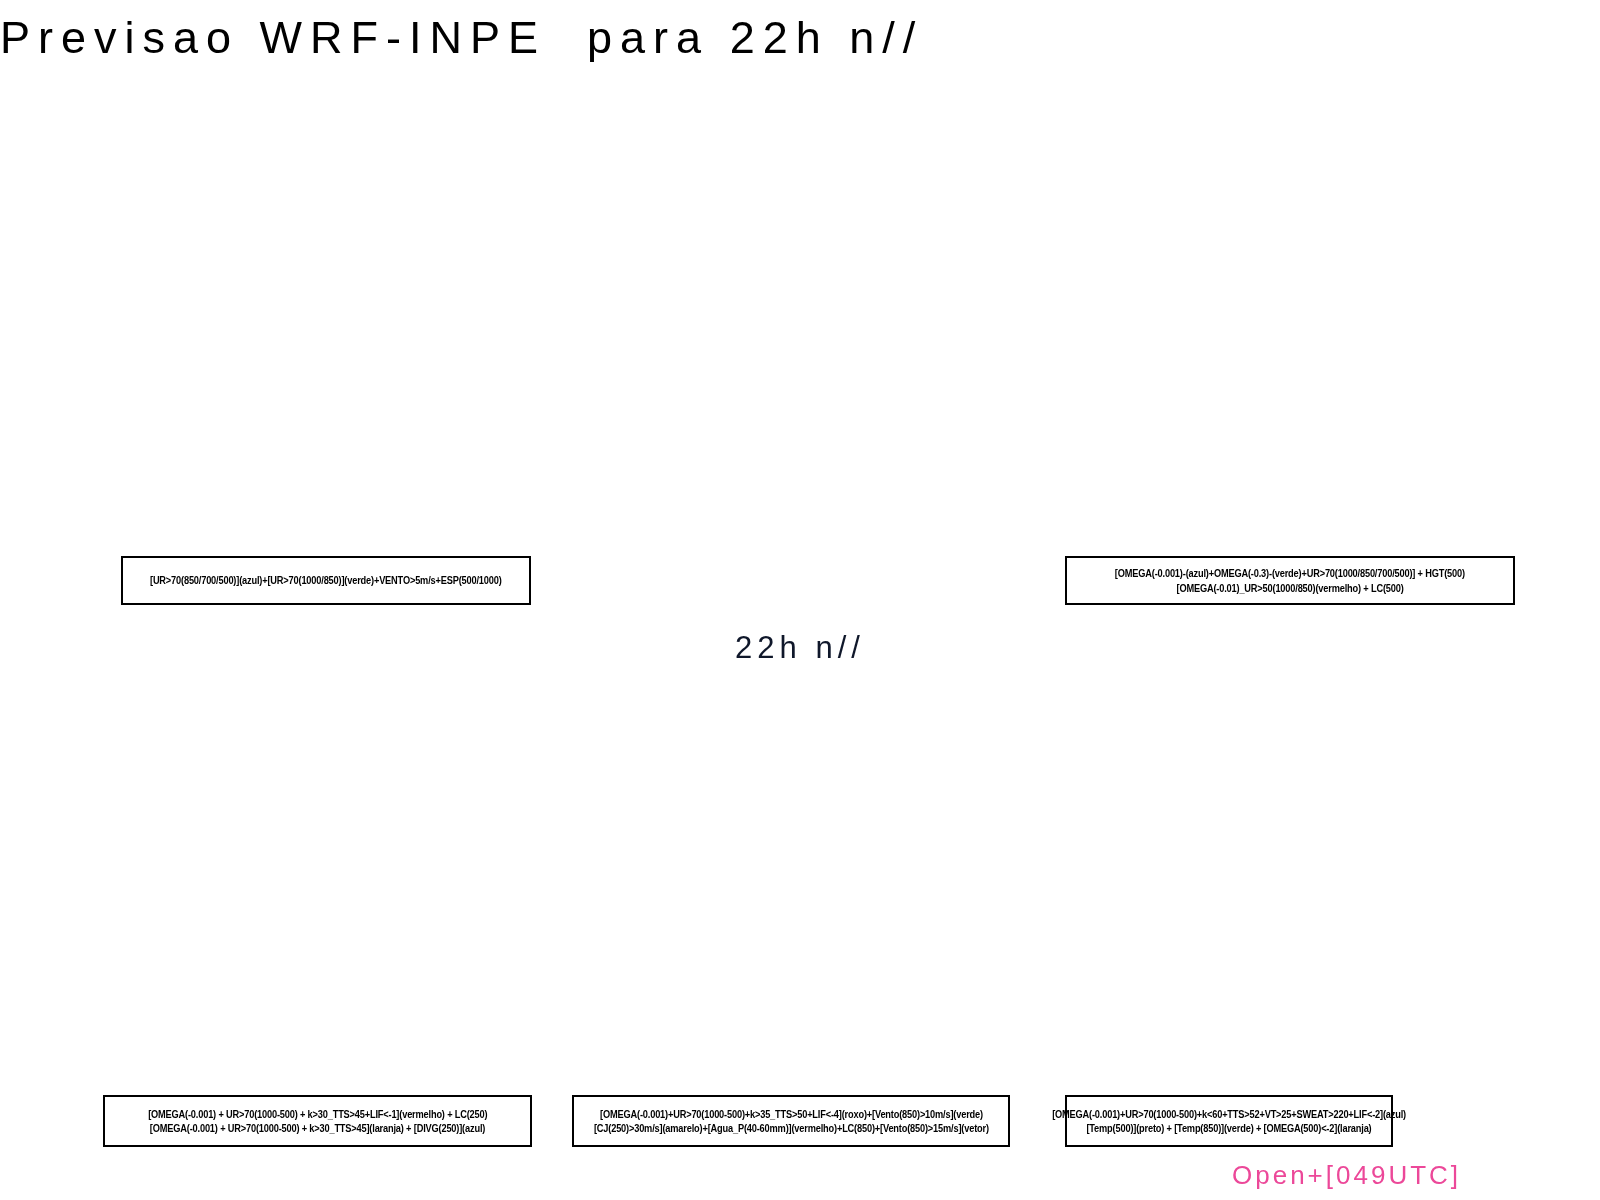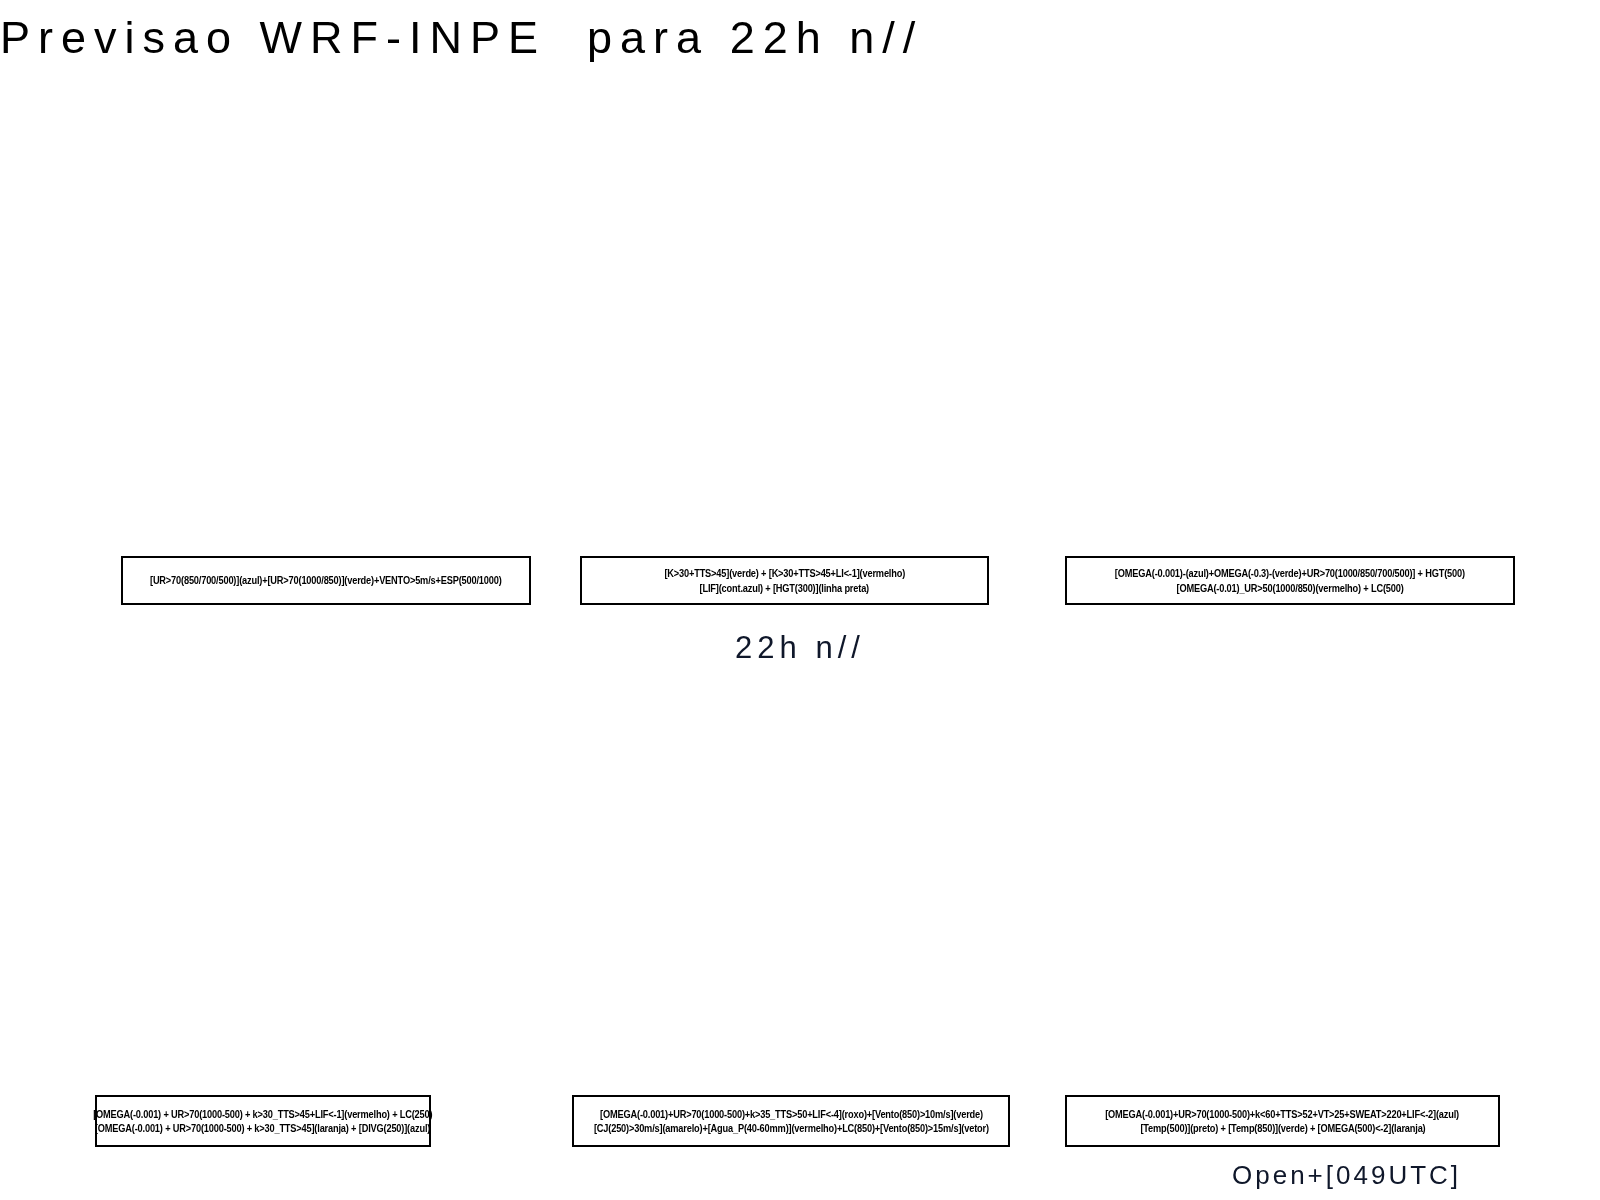--- a/index.html
+++ b/index.html
@@ -37,23 +37,23 @@
     flex-direction: column;
     justify-content: center;
     align-items: center;
     overflow: visible;
   }
   .legend-box.top-row { top: 556px; height: 49px; }
   .legend-box.bottom-row { top: 1095px; height: 52px; }
   .box-a { left: 95px;  width: 410px; margin-left: 26px; }
   .box-b { left: 580px; width: 409px; }
   .box-c { left: 1065px; width: 450px; }
-  .box-d { left: 95px;  width: 336px; }
+  .box-d { left: 103px;  width: 429px; }
   .box-e { left: 572px; width: 438px; }
-  .box-f { left: 1065px; width: 435px; }
+  .box-f { left: 1065px; width: 328px; }
   .box-line {
     display: inline-block;
     font-size: 10.5px;
     font-weight: 700;
     line-height: 14.5px;
     white-space: nowrap;
     letter-spacing: -0.2px;
     transform: scaleX(0.88);
     transform-origin: center;
     color: #000000;
@@ -71,38 +71,34 @@
     color: #0f172a;
   }
   .footer-label {
     position: absolute;
     top: 1160px;
     left: 1232px;
     font-size: 26px;
     font-weight: 300;
     letter-spacing: 3px;
     white-space: pre;
-    color: #0f172a;
+    color: #ec4899;
   }
 </style>
 </head>
 <body>
 
 <div class="canvas">
 
   <div class="plot-title">Previsao WRF-INPE  para 22h n//</div>
 
   <div class="legend-box top-row box-a">
     <div class="box-line">[UR&gt;70(850/700/500)](azul)+[UR&gt;70(1000/850)](verde)+VENTO&gt;5m/s+ESP(500/1000)</div>
   </div>
 
-  <div class="legend-box top-row box-b">
-    <div class="box-line">[K&gt;30+TTS&gt;45](verde)  +  [K&gt;30+TTS&gt;45+LI&lt;-1](vermelho)</div>
-    <div class="box-line">[LIF](cont.azul)  +  [HGT(300)](linha  preta)</div>
-  </div>
 
   <div class="legend-box top-row box-c">
     <div class="box-line">[OMEGA(-0.001)-(azul)+OMEGA(-0.3)-(verde)+UR&gt;70(1000/850/700/500)]  +  HGT(500)</div>
     <div class="box-line">[OMEGA(-0.01)_UR&gt;50(1000/850)(vermelho)  +  LC(500)</div>
   </div>
 
   <div class="center-label">22h n//</div>
 
   <div class="legend-box bottom-row box-d">
     <div class="box-line">[OMEGA(-0.001)  +  UR&gt;70(1000-500)  +  k&gt;30_TTS&gt;45+LIF&lt;-1](vermelho)  +  LC(250)</div>

